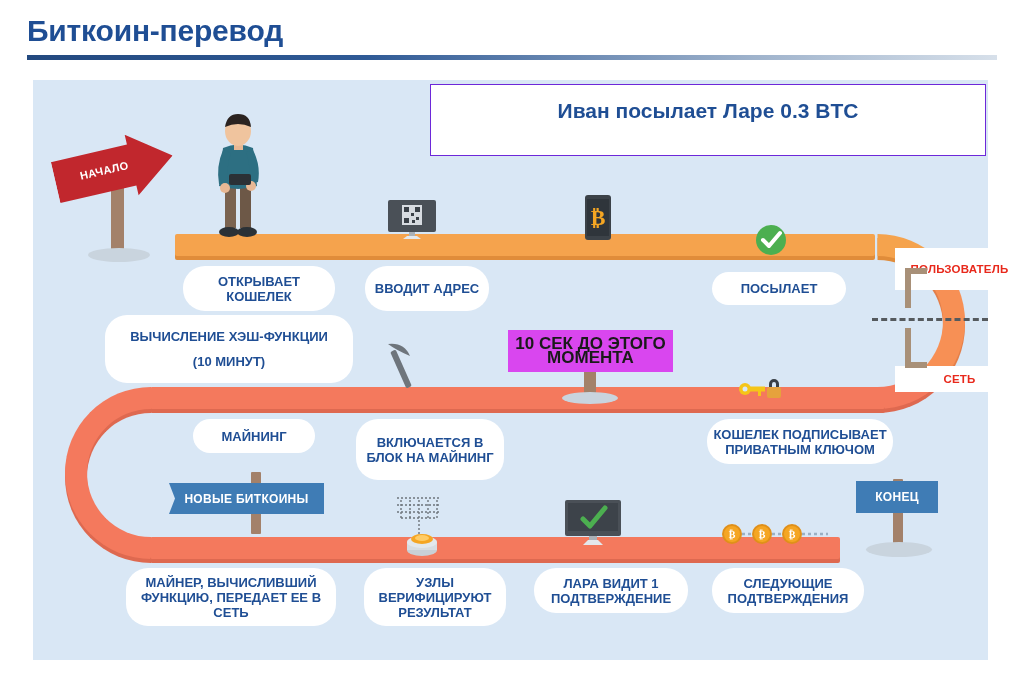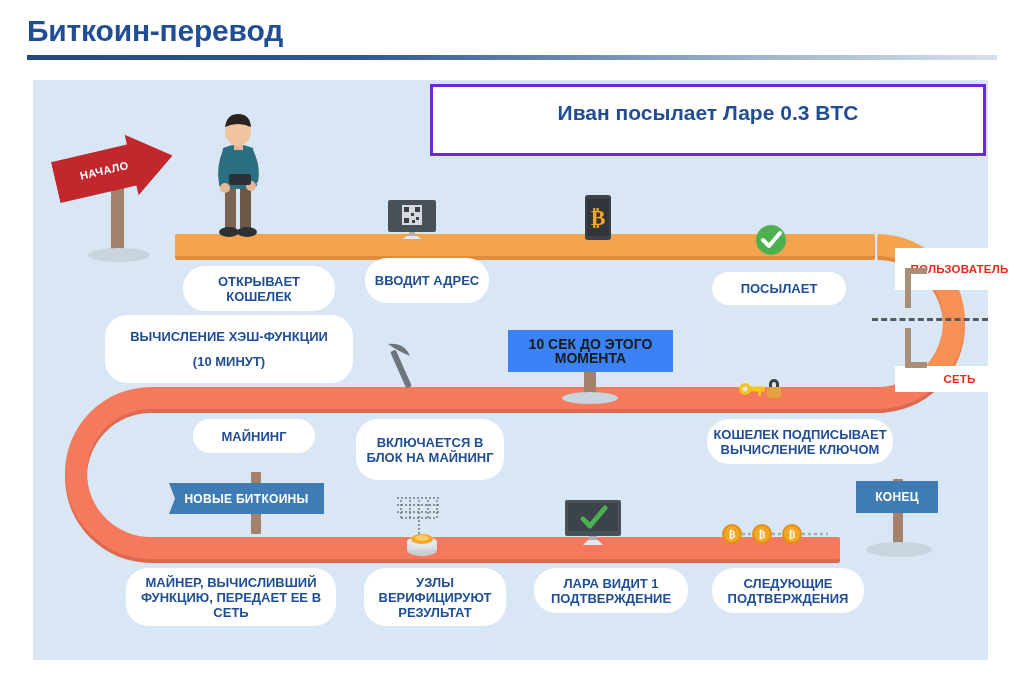--- a/index.html
+++ b/index.html
@@ -24,21 +24,21 @@
 
   
   .panel {
     position: absolute; left: 33px; top: 80px; width: 955px; height: 580px;
     background: #d9e7f5;
   }
 
   
   .header-box {
     position: absolute; left: 430px; top: 84px; width: 556px; height: 72px;
-    background: #ffffff; border: 3px solid #6d28d9;
+    background: #ffffff; border: 1px solid #6d28d9;
   }
   .header-box .htext {
     position: absolute; left: 0; right: 0; top: 14px;
     text-align: center; font-size: 21px; font-weight: bold; color: #1f4e94;
   }
   .road-seg {
     position: absolute;
     border-radius: 2px;
   }
   
@@ -141,22 +141,22 @@
   .start-arrow svg { display:block; }
   .start-arrow .atext {
     position: absolute; left: 14px; top: 24px; width: 72px;
     color: #ffffff; font-weight: bold; font-size: 11px; text-align: center;
     letter-spacing: 0.4px;
   }
 
   
   .yellow-sign {
     position: absolute; left: 508px; top: 330px; width: 165px; height: 42px;
-    background: #3b82f6; display: flex; align-items: center; justify-content: flex-end;
-    color: #1a1a1a; font-weight: bold; font-size: 14px; line-height: 14px;
+    background: #d946ef; display: flex; align-items: center; justify-content: flex-end;
+    color: #1a1a1a; font-weight: bold; font-size: 17px; line-height: 14px;
     text-align: center;
   }
 
   
   .blue-sign {
     position: absolute; background: #3f7cb5;
     color: #ffffff; font-weight: bold; font-size: 12px;
     display: flex; align-items: center; justify-content: center;
     letter-spacing: 0.3px;
   }
@@ -253,21 +253,21 @@
   <div class="icon" style="left:755px; top:224px;">
     <svg width="32" height="32" viewBox="0 0 32 32">
       <circle cx="16" cy="16" r="15" fill="#4caf50"></circle>
       <path d="M8 16 L14 22 L25 9" stroke="#ffffff" stroke-width="4" fill="none" stroke-linecap="round" stroke-linejoin="round"></path>
     </svg>
   </div>
 
   <div class="lbl" style="left:183px; top:266px; width:152px; height:45px;">
     <span>ОТКРЫВАЕТ КОШЕЛЕК</span>
   </div>
-  <div class="lbl" style="left:365px; top:258px; width:124px; height:45px;align-items:center;">
+  <div class="lbl" style="left:365px; top:266px; width:124px; height:45px;align-items:center;">
     <span>ВВОДИТ АДРЕС</span>
   </div>
   <div class="lbl" style="left:712px; top:272px; width:134px; height:33px;">
     <span>ПОСЫЛАЕТ</span>
   </div>
 
   <div class="lbl" style="left:105px; top:315px; width:248px; height:68px; flex-direction:column; gap:10px;">
     <span>ВЫЧИСЛЕНИЕ ХЭШ-ФУНКЦИИ</span>
     <span>(10 МИНУТ)</span>
   </div>
@@ -306,21 +306,21 @@
     </svg>
   </div>
 
   <div class="lbl" style="left:193px; top:419px; width:122px; height:34px;">
     <span>МАЙНИНГ</span>
   </div>
   <div class="lbl" style="left:356px; top:419px; width:148px; height:61px;">
     <span>ВКЛЮЧАЕТСЯ В БЛОК НА МАЙНИНГ</span>
   </div>
   <div class="lbl" style="left:707px; top:419px; width:186px; height:45px;">
-    <span>КОШЕЛЕК ПОДПИСЫВАЕТ ВЫЧИСЛЕНИЕ КЛЮЧОМ</span>
+    <span>КОШЕЛЕК ПОДПИСЫВАЕТ ПРИВАТНЫМ КЛЮЧОМ</span>
   </div>
 
   <div class="post" style="left:251px; top:472px; width:10px; height:62px;"></div>
   <div class="blue-sign notched" style="left:169px; top:483px; width:155px; height:31px;">
     <span>НОВЫЕ БИТКОИНЫ</span>
   </div>
 
   <div class="post" style="left:893px; top:479px; width:10px; height:72px;"></div>
   <div class="post-shadow" style="left:866px; top:542px; width:66px; height:15px;"></div>
   <div class="blue-sign" style="left:856px; top:481px; width:82px; height:32px;">

